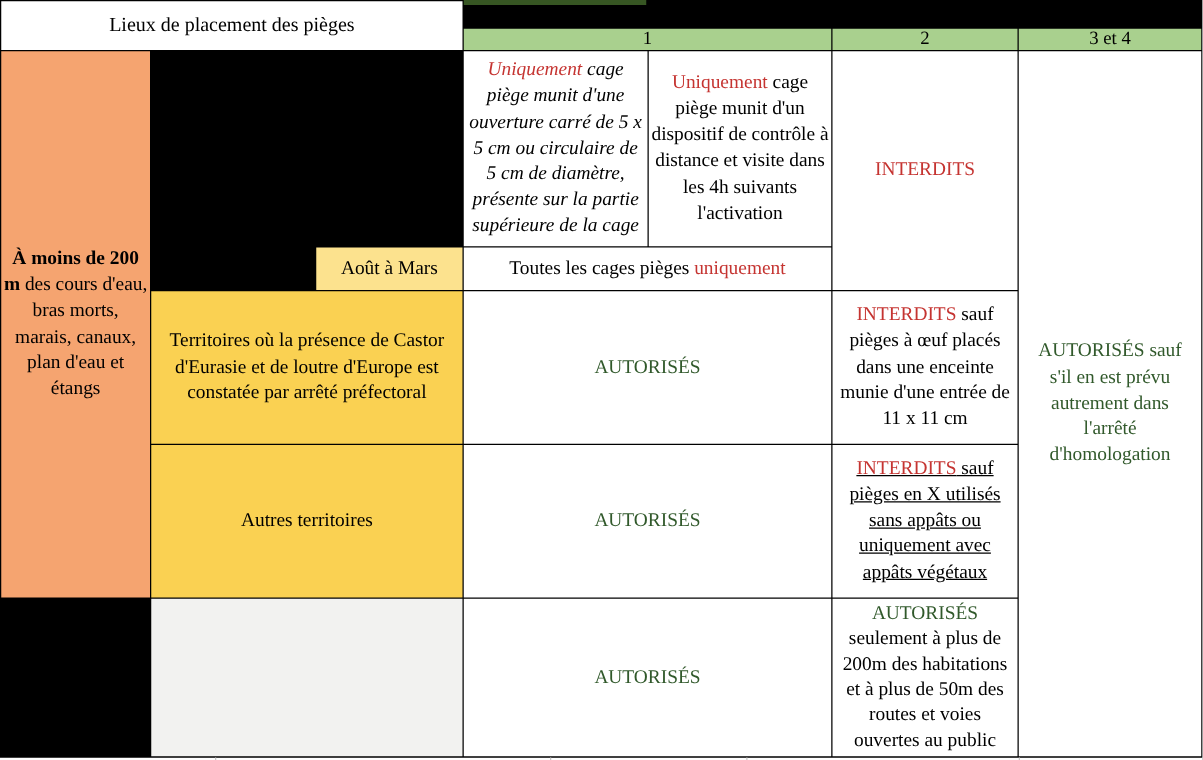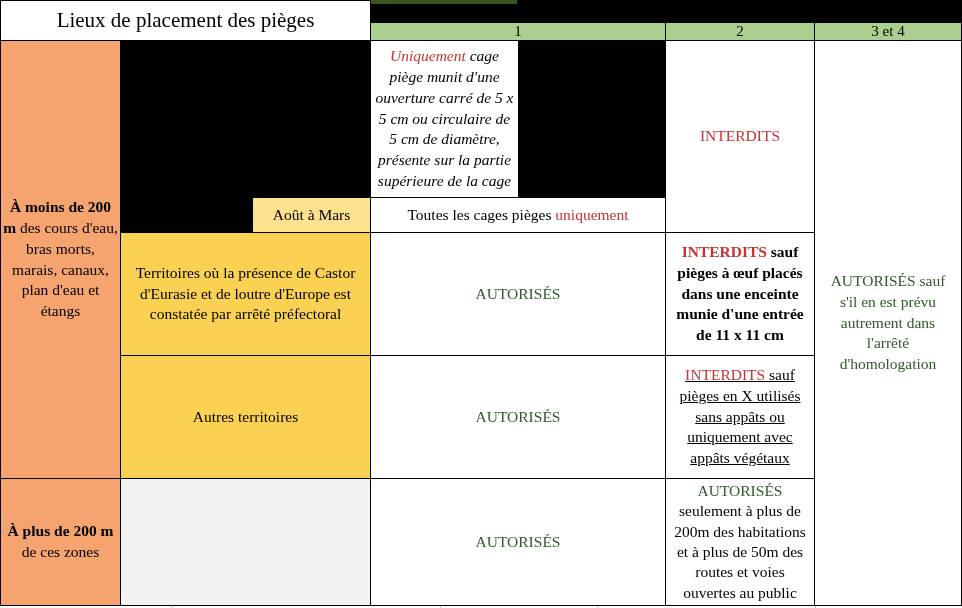--- a/index.html
+++ b/index.html
@@ -34,37 +34,37 @@
     padding:2px 4px;
     overflow:hidden;
     font-size:15.5px;
     line-height:1.35;
   }
   .cell .inner{width:100%;}
   .red{color:var(--red);}
   .green{color:var(--green);}
   .b{font-weight:bold;}
   
-  .c-lieux   {grid-area:1/1/3/4; font-size:21px;text-align:center;}
+  .c-lieux   {grid-area:1/1/3/4; font-size:16px;text-align:center;}
   .c-cats    {grid-area:1/4/2/8; font-size:16px; padding:0;}
   .c-h1      {grid-area:2/4/3/6; background:var(--hdrgreen); padding:0; font-size:15px;}
   .c-h2      {grid-area:2/6/3/7; background:var(--hdrgreen); padding:0; font-size:15px;}
   .c-h34     {grid-area:2/7/3/8; background:var(--hdrgreen); padding:0; font-size:15px;}
   .c-zone1   {grid-area:3/1/7/2; background:var(--orange); padding:2px;text-align:center;}
   .c-vison   {grid-area:3/2/5/3; background:var(--gold);}
   .c-avril   {grid-area:3/3/4/4; background:var(--pale);}
   .c-aout    {grid-area:4/3/5/4; background:var(--pale);}
   .c-1a      {grid-area:3/4/4/5; padding:2px;font-style:italic;}
   .c-1b      {grid-area:3/5/4/6; padding:2px;}
   .c-toutes  {grid-area:4/4/5/6;}
   .c-int12   {grid-area:3/6/5/7;}
   .c-aut34   {grid-area:3/7/8/8; color:var(--green); padding:2px 6px;}
   .c-castor  {grid-area:5/2/6/4; background:var(--gold); padding:2px 8px;text-align:center;}
   .c-autcast {grid-area:5/4/6/6; color:var(--green);}
-  .c-intoeuf {grid-area:5/6/6/7; padding:2px;font-weight:bold;}
+  .c-intoeuf {grid-area:5/6/6/7; padding:2px;}
   .c-autres  {grid-area:6/2/7/4; background:var(--gold);}
   .c-autautr {grid-area:6/4/7/6; color:var(--green);}
   .c-intx    {grid-area:6/6/7/7; padding:2px;text-decoration:underline;}
   .c-zone2   {grid-area:7/1/8/2; background:var(--orange); padding:2px;}
   .c-zone2 span{display:block; white-space:nowrap;}
   .c-gray    {grid-area:7/2/8/4; background:var(--gray);}
   .c-autbot  {grid-area:7/4/8/6; color:var(--green);}
   .c-aut200  {grid-area:7/6/8/7; padding:0 2px; line-height:1.32;}
   
   .strip{position:absolute; left:371px; top:0; width:146px; height:4px; background:var(--darkgreen); z-index:3;}
@@ -101,20 +101,23 @@
 
 
     <div class="cell c-aout">
       <div class="inner">Août à Mars</div>
     </div>
 
     <div class="cell c-1a">
       <div class="inner"><span class="red">Uniquement</span><span> cage piège munit d'une ouverture carré de 5 x 5 cm ou circulaire de 5 cm de diamètre, présente sur la partie supérieure de la cage</span></div>
     </div>
 
+    <div class="cell c-1b">
+      <div class="inner"><span class="red">Uniquement</span><span> cage piège munit d'un dispositif de contrôle à distance et visite dans les 4h suivants l'activation</span></div>
+    </div>
 
     <div class="cell c-toutes">
       <div class="inner"><span>Toutes les cages pièges </span><span class="red">uniquement</span></div>
     </div>
 
     <div class="cell c-int12">
       <div class="inner red">INTERDITS</div>
     </div>
 
     <div class="cell c-aut34">
@@ -138,26 +141,20 @@
     </div>
 
     <div class="cell c-autautr">
       <div class="inner">AUTORISÉS</div>
     </div>
 
     <div class="cell c-intx">
       <div class="inner"><span class="red">INTERDITS</span><span> sauf pièges en X utilisés sans appâts ou uniquement avec appâts végétaux</span></div>
     </div>
 
-    <div class="cell c-zone2">
-      <div class="inner">
-          <span class="b">À plus de 200 m</span>
-          <span>de ces zones</span>
-        </div>
-    </div>
 
     <div class="cell c-gray"></div>
 
     <div class="cell c-autbot">
       <div class="inner">AUTORISÉS</div>
     </div>
 
     <div class="cell c-aut200">
       <div class="inner"><span class="green">AUTORISÉS</span><span> seulement à plus de 200m des habitations et à plus de 50m des routes et voies ouvertes au public</span></div>
     </div>

